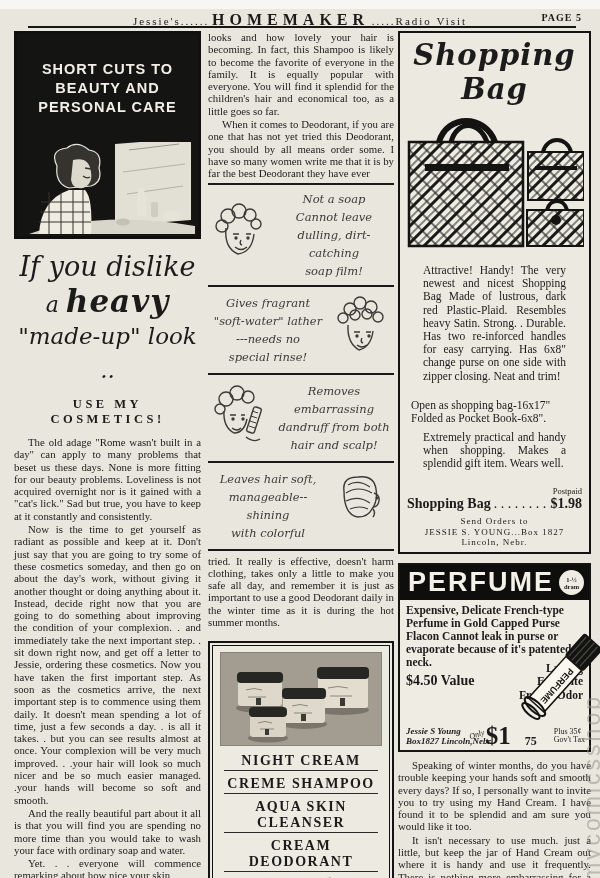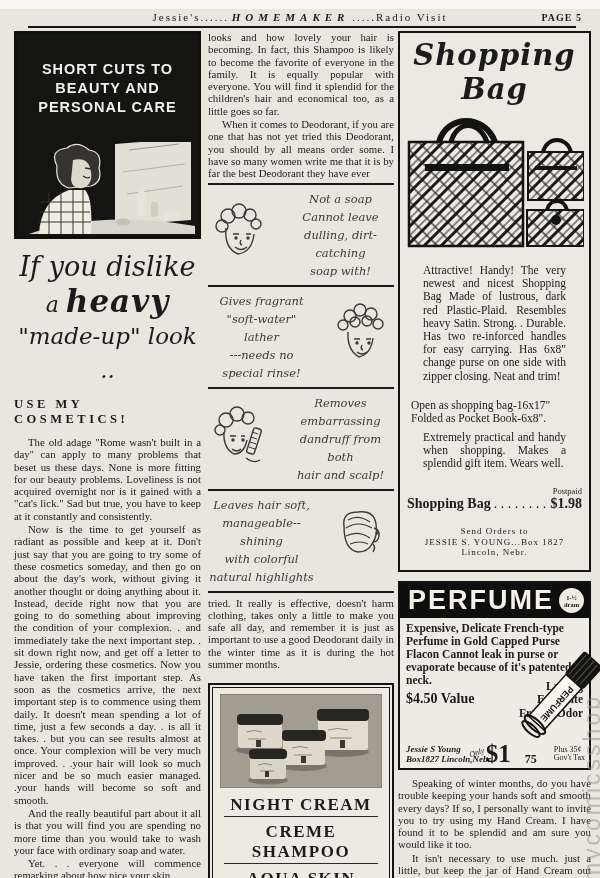--- a/index.html
+++ b/index.html
@@ -3,21 +3,21 @@
 <meta charset="utf-8">
 <style>
   html,body{margin:0;padding:0;}
   body{width:600px;height:878px;background:#b9b6ae;font-family:"Liberation Serif",serif;color:#1b1b1b;overflow:hidden;}
   .page{position:relative;width:600px;height:878px;background:#e9e6dd;}
   .topstrip{position:absolute;top:0;left:0;width:600px;height:9px;background:#f7f6f2;}
   
   .masthead{position:absolute;top:9px;left:0;width:600px;height:17px;}
   .mast-center{position:absolute;left:0;top:2px;width:600px;text-align:center;font-size:11px;white-space:nowrap;}
   .mast-left{letter-spacing:2px;}
-  .mast-brand{letter-spacing:5px;font-weight:bold;font-size:11px;font-style:italic;}
+  .mast-brand{letter-spacing:5px;font-weight:bold;font-size:16px;}
   .mast-right{letter-spacing:2px;}
   .mast-page{position:absolute;right:18px;top:3px;font-size:10px;letter-spacing:1px;font-weight:bold;}
   .mast-rule{position:absolute;top:26px;left:28px;width:548px;height:2px;background:#161616;}
   
   .col{position:absolute;top:31px;}
   .col-left{left:14px;width:187px;}
   .col-mid{left:208px;width:186px;}
   .col-right{left:398px;width:193px;}
   
   .body-txt{font-size:10.8px;line-height:12.3px;text-align:justify;}
@@ -25,45 +25,45 @@
   
   .adbox{border:3px solid #101010;background:#141412;padding:20px;height:162px;position:relative;}
   .adbox-title{color:#f2efe6;font-family:"Liberation Sans",sans-serif;font-weight:bold;font-size:14.5px;line-height:19px;text-align:center;letter-spacing:1px;padding-top:6px;}
   .adbox-art{position:absolute;left:2px;bottom:2px;}
   
   .script-blk{text-align:center;margin-top:12px;font-family:"DejaVu Serif",serif;font-style:italic;}
   .script-l1{font-size:27px;line-height:32px;}
   .script-a{font-size:22px;}
   .script-heavy{font-size:31px;font-weight:bold;letter-spacing:1px;}
   .script-l3{font-size:23px;line-height:34px;}
-  .tagline{font-family:"Liberation Serif",serif;font-style:normal;font-size:12.5px;letter-spacing:3.5px;margin:10px 0 9px 0;text-align:left;font-weight:bold;}
+  .tagline{font-family:"Liberation Serif",serif;font-style:normal;font-size:12.5px;letter-spacing:3.5px;margin:10px 0 9px 0;text-align:center;font-weight:bold;}
   
   .hrule{height:2px;background:#1a1a1a;margin:3px 0;}
-  .feature{display:flex;align-items:center;min-height:76px;padding:2px 0;gap:13px;}
+  .feature{display:flex;align-items:center;min-height:76px;padding:2px 0;}
   .feature .fart{flex:0 0 66px;}
   .feature .ftxt{flex:1;text-align:center;font-family:"DejaVu Serif",serif;font-style:italic;font-size:11.5px;line-height:18px;color:#3a3a38;}
   
   .prodbox{border:2px solid #131313;margin-top:13px;padding:2px;background:#edeae1;}
   .prodbox-inner{border:1px solid #131313;padding:6px 6px 4px 6px;}
   .prod-photo{display:block;margin:0 auto;}
   .prod-names{margin-top:6px;}
-  .prod-name{font-size:17px;letter-spacing:1.5px;text-align:center;border-bottom:1px solid #2a2a2a;padding:1px 0;width:94%;margin:4px auto;font-weight:bold;}
+  .prod-name{font-size:14px;letter-spacing:1.5px;text-align:center;border-bottom:1px solid #2a2a2a;padding:1px 0;width:94%;margin:4px auto;font-weight:bold;}
   .prod-prices{margin-top:4px;}
   .prod-price{font-size:10.5px;line-height:11.5px;font-weight:bold;white-space:nowrap;}
   
-  .bagbox{border:2px solid #131313;padding:5px 7px 12px 7px;background:#ece9e0;}
+  .bagbox{border:2px solid #131313;padding:5px 7px 4px 7px;background:#ece9e0;}
   .bag-title{font-family:"DejaVu Serif",serif;font-weight:bold;font-style:italic;font-size:29px;text-align:center;line-height:34px;letter-spacing:1px;}
   .bag-art{display:block;margin:2px auto 4px auto;}
   .bag-p{font-size:11.5px;line-height:13.2px;text-align:justify;margin:16px;}
   .bag-line{font-size:11.5px;line-height:13.5px;margin:0;text-indent:4px;}
   .bag-p2{margin-top:5px;}
   .postpaid{text-align:right;font-size:8.5px;margin-top:3px;}
   .bag-price{display:flex;align-items:baseline;font-size:14px;font-weight:bold;}
   .bag-price .dots{flex:1;overflow:hidden;white-space:nowrap;font-weight:normal;padding:0 3px;}
-  .bag-orders{text-align:center;font-size:9px;line-height:10.5px;letter-spacing:1px;margin-top:14px;}
+  .bag-orders{text-align:center;font-size:9px;line-height:10.5px;letter-spacing:1px;margin-top:4px;}
   
   .perfbox{border:2px solid #131313;margin-top:9px;background:#efece3;}
   .perf-head{position:relative;background:#0e0e0c;height:35px;}
   .perf-title{color:#f4f1e8;font-family:"Liberation Sans",sans-serif;font-weight:bold;font-size:27px;letter-spacing:2px;line-height:35px;padding-left:8px;}
   .perf-badge{position:absolute;right:3px;top:3px;width:29px;height:29px;border-radius:50%;background:#efece3;border:2px solid #0e0e0c;box-sizing:border-box;text-align:center;font-size:6.5px;line-height:7.5px;padding-top:6px;font-weight:bold;}
   .perf-body{position:relative;height:142px;padding:4px 6px;}
   .perf-text{font-size:11.5px;line-height:13px;width:170px;font-weight:bold;}
   .perf-value{font-size:14px;font-weight:bold;margin-top:4px;}
   .perf-qual{position:absolute;right:6px;top:62px;text-align:right;font-size:11.5px;line-height:13.5px;font-weight:bold;}
   .perf-sender{position:absolute;left:6px;bottom:4px;font-size:9px;line-height:10px;font-weight:bold;font-style:italic;}
@@ -156,21 +156,21 @@
           <path d="M25,34 l6,0 M38,34 l5,0"></path>
             <circle cx="28" cy="38" r="1" fill="#3c3a36"></circle>
             <circle cx="40" cy="38" r="1" fill="#3c3a36"></circle>
           <path d="M33,40 q-2,4 1,5 M27,47 q6,5 12,0"></path>
         </g>
       </svg>
       <div class="ftxt">
         <div>Not a soap</div>
         <div>Cannot leave</div>
         <div>dulling, dirt-catching</div>
-        <div>soap with!</div>
+        <div>soap film!</div>
       </div>
     </div>
     <div class="hrule"></div>
 
     <div class="feature">
       <div class="ftxt">
         <div>Gives fragrant</div>
         <div>"soft-water" lather</div>
         <div>---needs no</div>
         <div>special rinse!</div>
@@ -218,21 +218,20 @@
         <div>hair and scalp!</div>
       </div>
     </div>
     <div class="hrule"></div>
 
     <div class="feature">
       <div class="ftxt">
         <div>Leaves hair soft,</div>
         <div>manageable--shining</div>
         <div>with colorful</div>
-        <div>natural highlights</div>
       </div>
       <svg class="fart" width="66" height="70" viewBox="0 0 66 70">
         <g stroke="#3c3a36" fill="none" stroke-width="1.4">
           <path d="M16,20 Q14,6 30,6 Q46,4 48,18 Q50,30 44,38 Q40,46 30,46 Q16,44 16,20 Z"></path>
           <path d="M20,14 q10,-6 22,2 M18,22 q12,-8 26,0 M18,30 q12,-6 24,2 M22,38 q10,-4 18,0" stroke-width="1.1"></path>
           <path d="M46,22 q6,2 5,8 q-1,6 -6,6 M45,38 q3,4 0,8"></path>
           <circle cx="49" cy="27" r="0.8" fill="#3c3a36"></circle>
         </g>
       </svg>
     </div>

